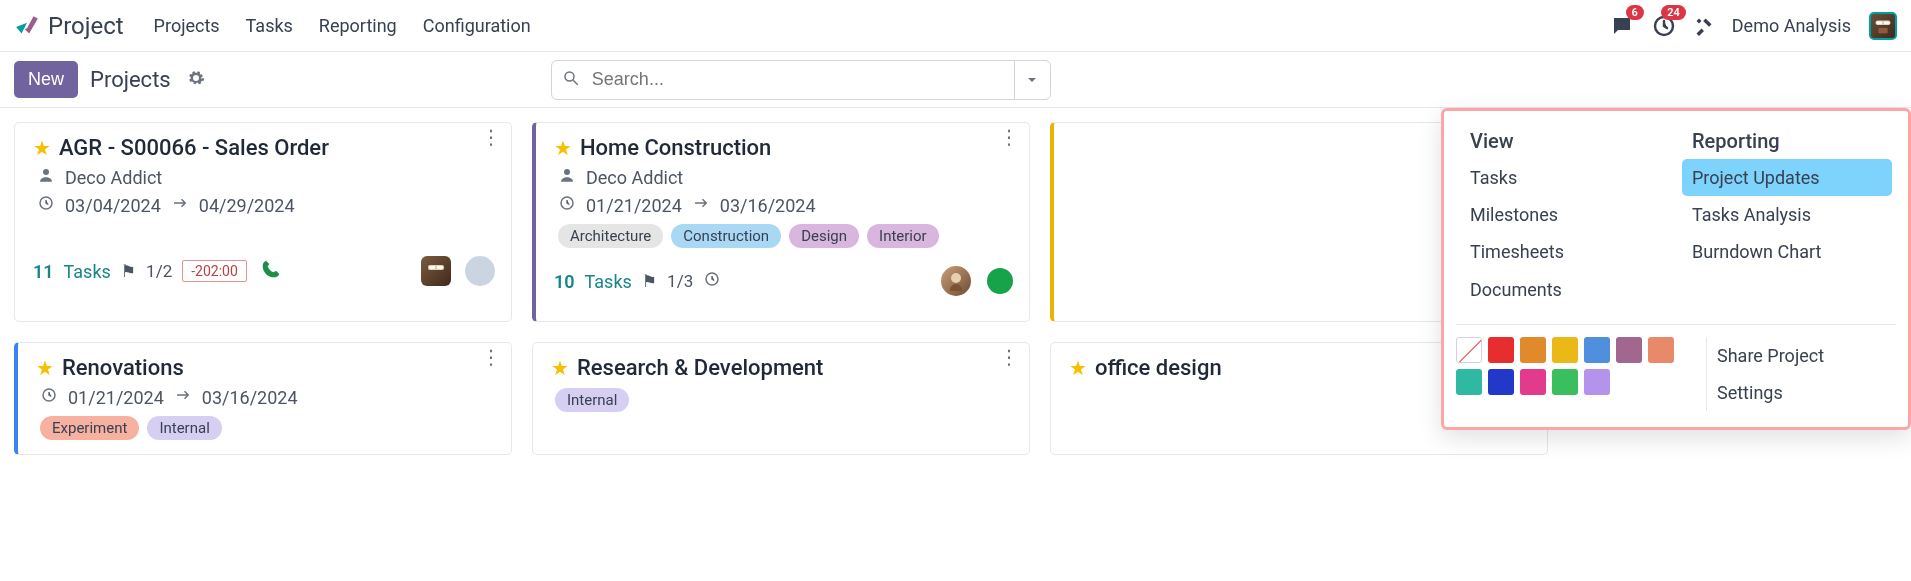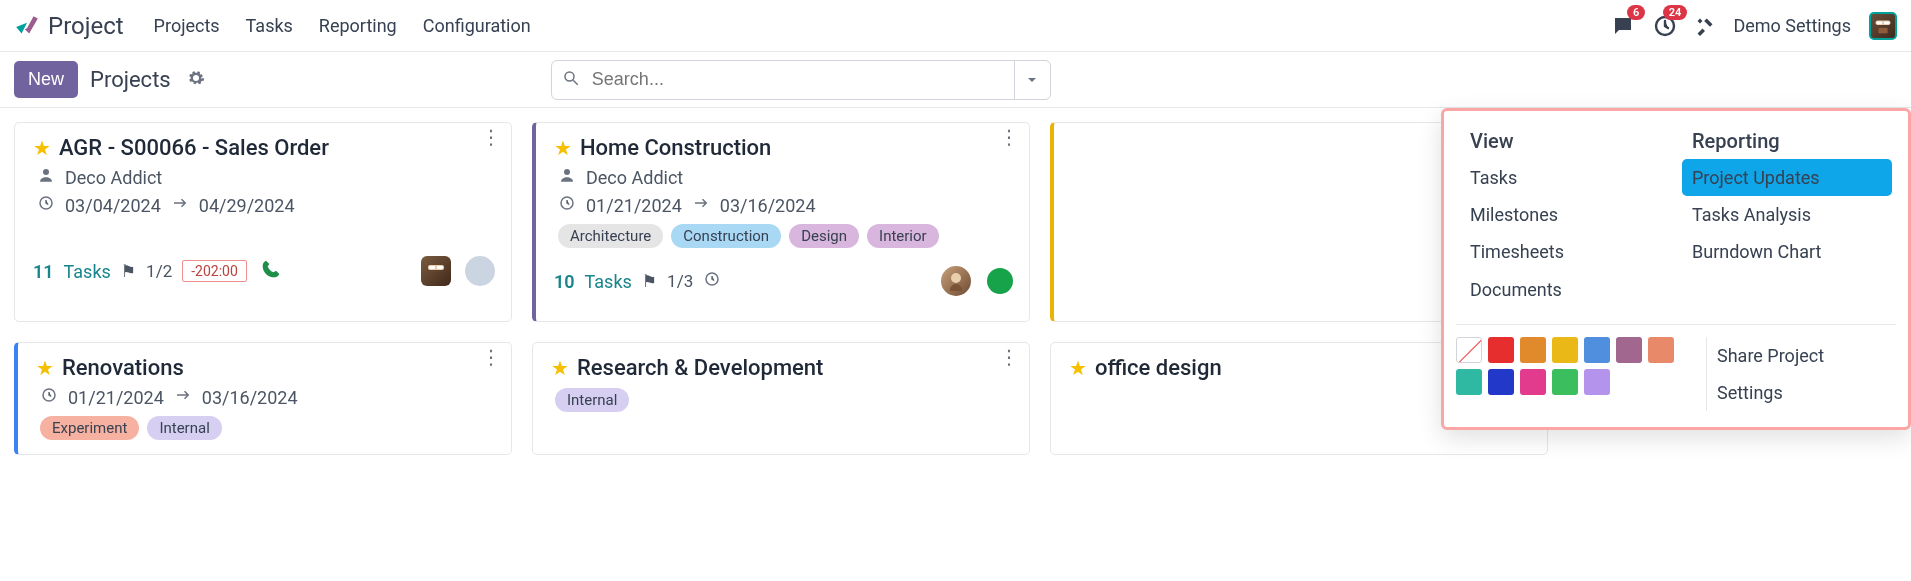--- a/index.html
+++ b/index.html
@@ -52,21 +52,21 @@
   .avatar-sm { width:30px; height:30px; border-radius:6px; background:linear-gradient(135deg,#7b5c40,#40281a); display:flex; align-items:center; justify-content:center; overflow:hidden; }
   .avatar-sm svg, .avatar-round svg { width:24px; height:24px; }
   .avatar-round { width:30px; height:30px; border-radius:50%; background:#cbd5e1; margin-left:4px; }
   .avatar-green { width:26px; height:26px; border-radius:50%; background:#16a34a; margin-left:6px; }
   
   .panel { position:absolute; top:0; right:0; width:470px; background:#fff; border:3px solid #fca5a5; border-radius:6px; box-shadow:0 8px 24px rgba(0,0,0,0.12); padding:6px 0 16px 0; z-index:20; }
   .panel-cols { display:flex; padding:6px 10px 10px 10px; }
   .panel-col { flex:1; padding:0 6px; }
   .panel-h { font-size:20px; color:#374151; padding:6px 10px; font-weight:500; }
   .panel-item { font-size:18px; color:#374151; padding:6px 10px; border-radius:5px; cursor:pointer; line-height:1.4; }
-  .panel-item.hl { background:#0ea5e9; }
+  .panel-item.hl { background:#7dd3fc; }
   .panel-sep { border-top:1px solid #e5e7eb; margin:6px 12px; }
   .panel-bottom { display:flex; padding:6px 12px 0 12px; }
   .colors { display:flex; flex-wrap:wrap; gap:6px; width:230px; align-content:flex-start; }
   .sw { width:26px; height:26px; border-radius:3px; cursor:pointer; }
   .sw.none { background:#fff; border:1px solid #d1d5db; position:relative; overflow:hidden; }
   .sw.none::after { content:""; position:absolute; left:-6px; top:12px; width:40px; height:1px; background:#ef4444; transform:rotate(-45deg); }
   .panel-bottom .links { flex:1; border-left:1px solid #e5e7eb; margin-left:20px; }
   
   .svg16 { width:16px; height:16px; }
   .svg18 { width:18px; height:18px; }
@@ -100,21 +100,21 @@
     <div class="badge-wrap">
       <svg class="svg24" viewBox="0 0 24 24">
           <circle cx="12" cy="12" r="9" fill="none" stroke="#374151" stroke-width="2.4"></circle>
           <path stroke="#374151" stroke-width="2.4" stroke-linecap="round" d="M12 7v5l3 2"></path>
         </svg>
       <span class="badge">24</span>
     </div>
     <svg class="svg20" viewBox="0 0 24 24">
         <path fill="#374151" d="M3 21l6-6 3 3-6 6zM14 3l7 7-3 3-7-7zM6 3l3 3-3 3-3-3z"></path>
       </svg>
-    <span class="company">Demo Settings</span>
+    <span class="company">Demo Analysis</span>
     <div class="avatar-user">
       <svg viewBox="0 0 24 24">
           <rect x="4" y="6" width="16" height="5" rx="2" fill="#e6c9a8"></rect>
           <rect x="5" y="7" width="6" height="3" rx="1" fill="#fff"></rect>
           <rect x="13" y="7" width="6" height="3" rx="1" fill="#fff"></rect>
           <rect x="7" y="14" width="10" height="6" fill="#8d5a3b"></rect>
         </svg>
     </div>
   </div>
 </div>

